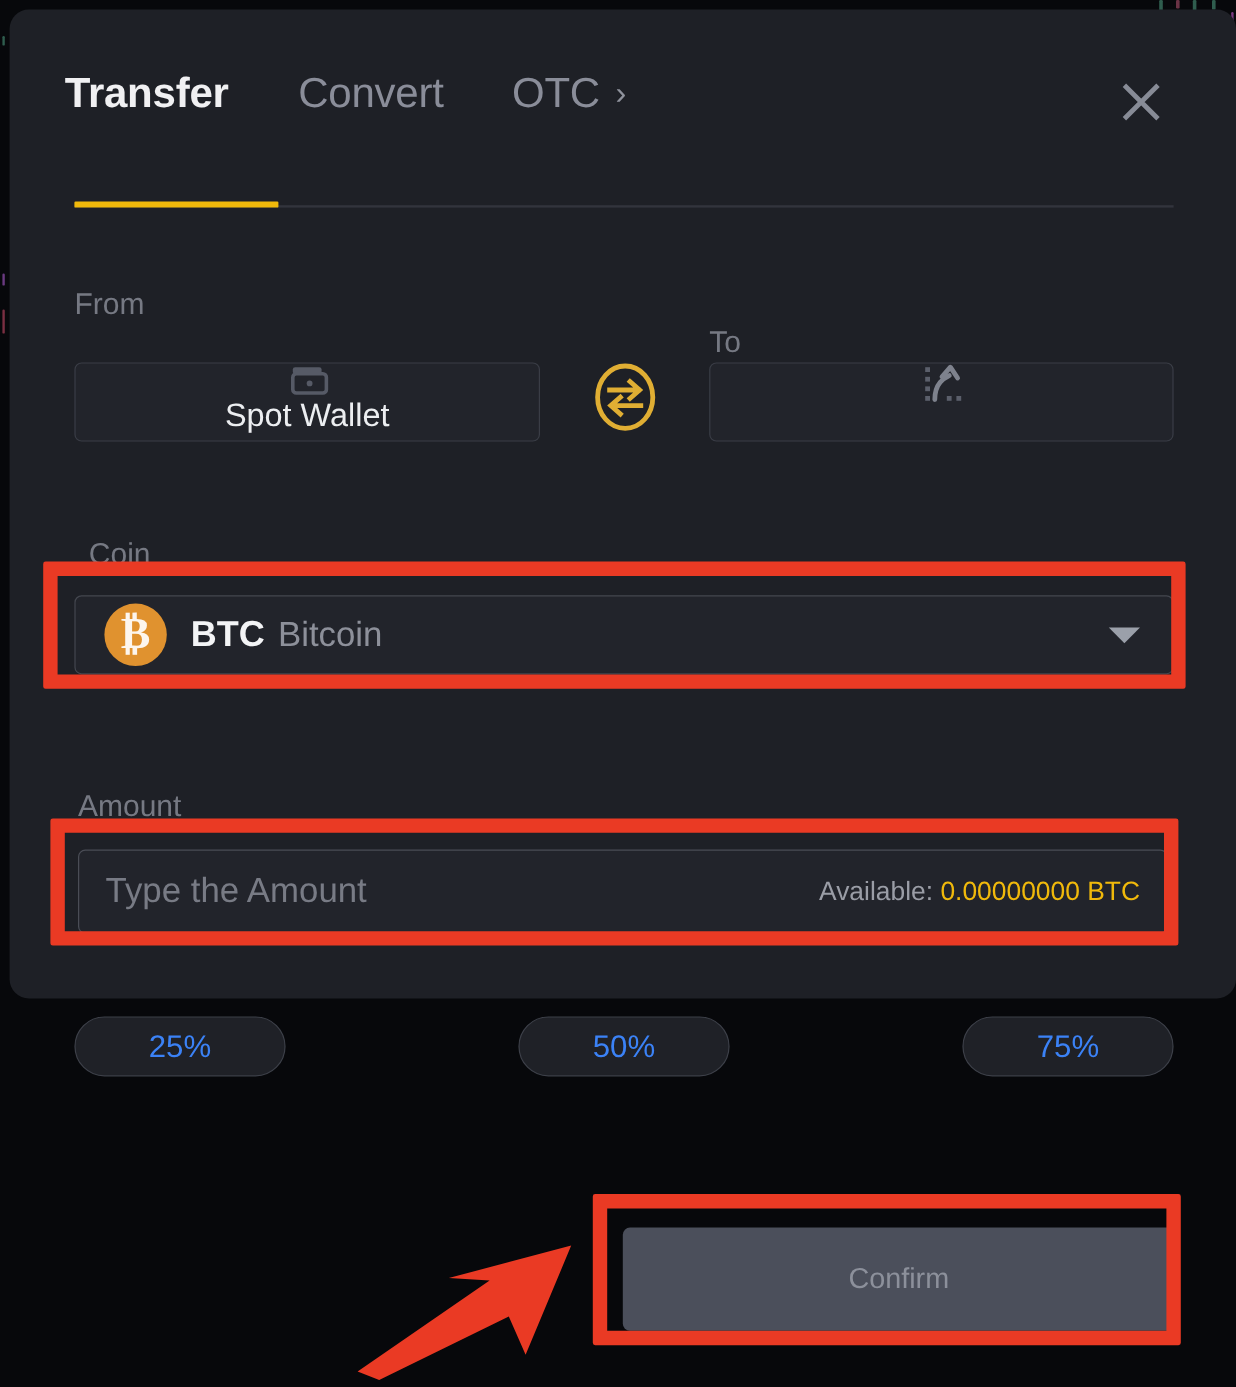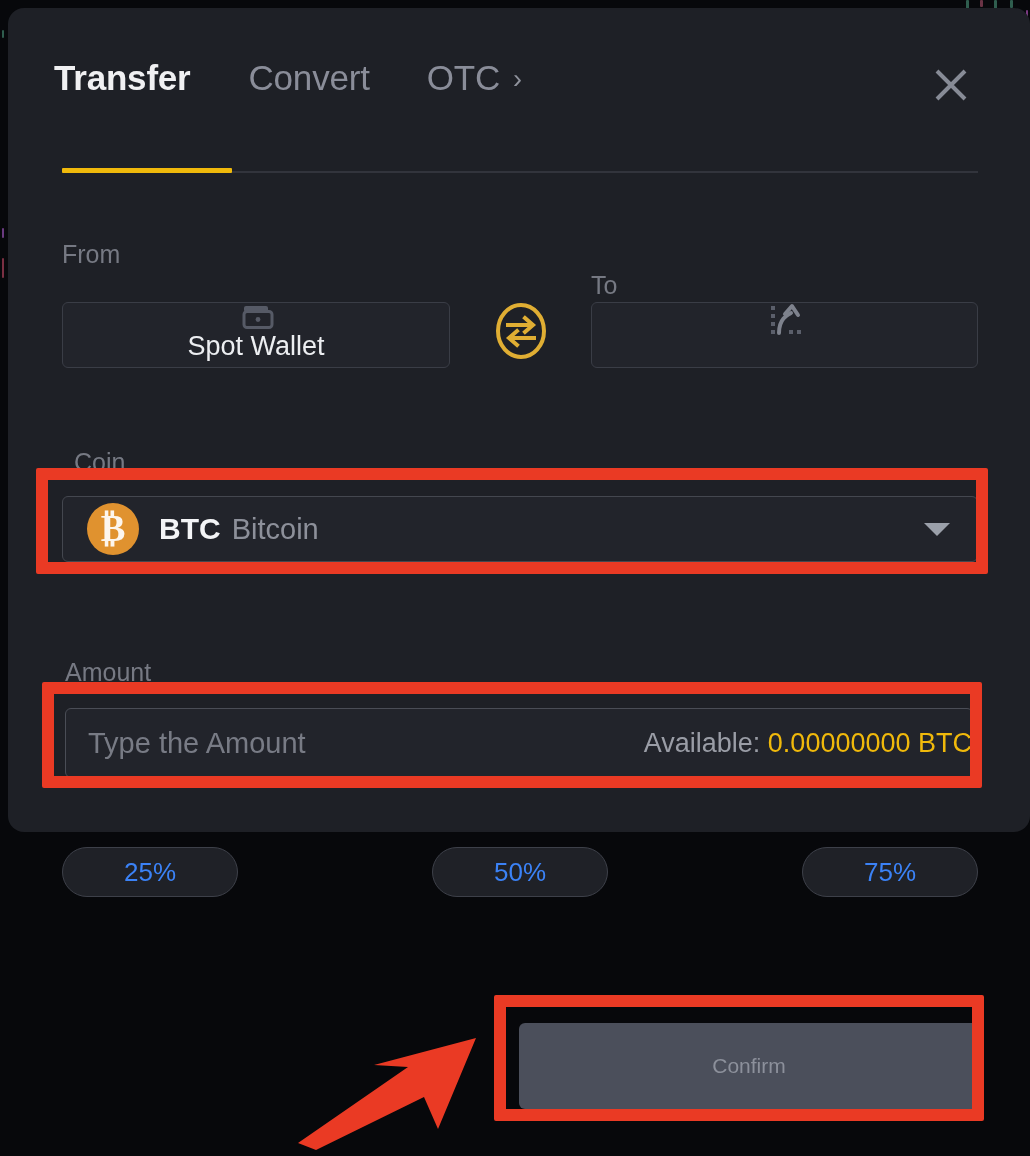--- a/index.html
+++ b/index.html
@@ -219,21 +219,22 @@
     border: none;
     outline: none;
     color: #eceef1;
     font-family: "Liberation Sans", sans-serif;
     font-size: 29px;
     margin-left: 20px;
     min-width: 0;
   }
   #amount-input::placeholder { color: #787b85; }
   .available-wrap {
-    font-size: 27px;
+    margin-right: 22px;
+    font-size: 22px;
     white-space: nowrap;
   }
   #available-label { color: #9a9da6; }
   #available-value { color: #f0b90b; }
 
   
   .pct-row {
     position: absolute;
     left: 54px;
     top: 839px;
@@ -261,21 +262,21 @@
   #confirm-btn {
     position: absolute;
     left: 511px;
     top: 1015px;
     width: 460px;
     height: 86px;
     background: #4b4f5b;
     border: none;
     border-radius: 6px;
     color: #8c909b;
-    font-size: 21px;
+    font-size: 24px;
     font-family: "Liberation Sans", sans-serif;
     cursor: default;
   }
 
   
   .annot-box {
     position: absolute;
     border: 12px solid #ea3a24;
     border-radius: 2px;
     box-sizing: border-box;

